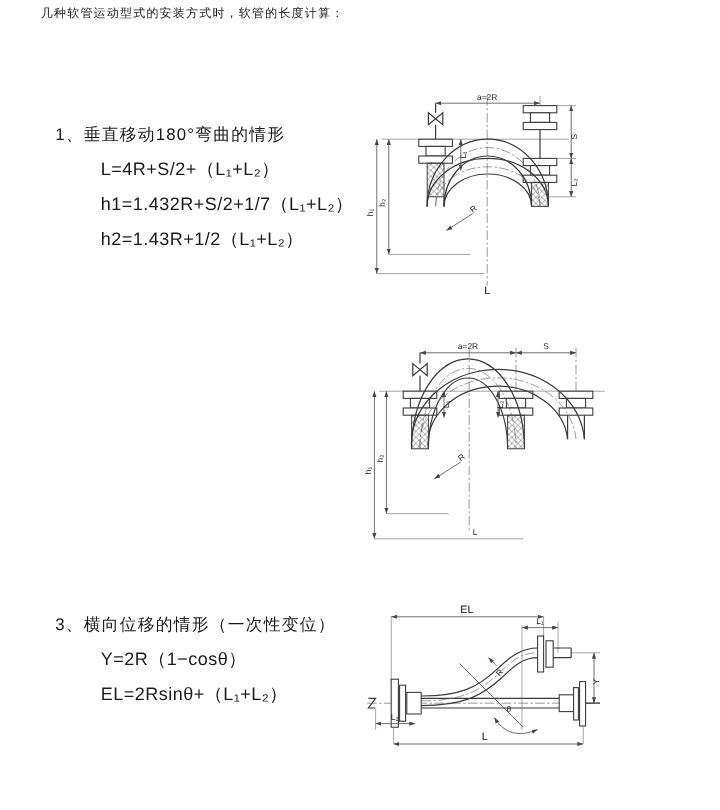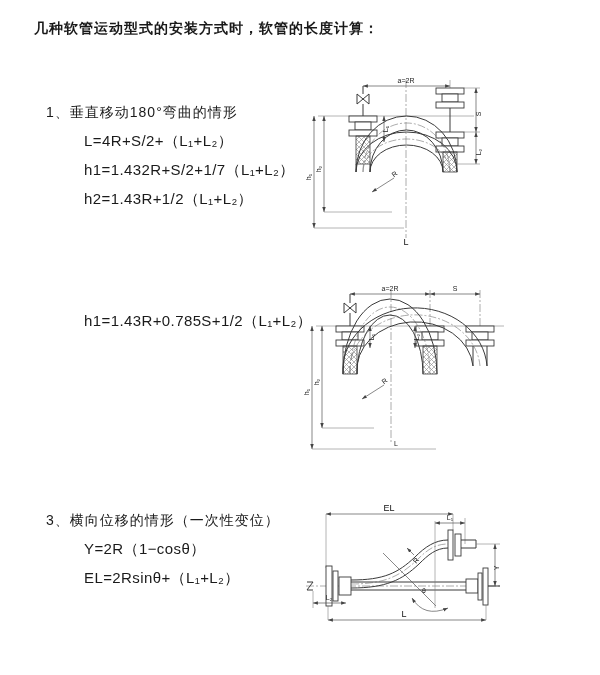--- a/index.html
+++ b/index.html
@@ -1,20 +1,20 @@
 <!DOCTYPE html>
 <html><head>
 <meta charset="utf-8">
 <style>
   html,body{margin:0;padding:0;}
   body{
     width:600px;height:675px;position:relative;background:#ffffff;
     font-family:"Liberation Sans","DejaVu Sans",sans-serif;color:#1a1a1a;overflow:hidden;
   }
-  .page-title{position:absolute;left:34px;top:20px;font-size:14px;font-weight:bold;letter-spacing:1px;}
+  .page-title{position:absolute;left:34px;top:4px;font-size:10px;font-weight:normal;letter-spacing:1px;}
   .section{position:absolute;}
   .sec-heading{font-size:14px;font-weight:normal;letter-spacing:1px;}
   .formula{font-size:15px;margin:10px 0 0 38px;letter-spacing:0.4px;white-space:nowrap;}
   .diagram{position:absolute;}
   
   .ol{stroke:#3a3a3a;stroke-width:1;fill:none;}           
   .fit{stroke:#3a3a3a;stroke-width:0.9;fill:#ffffff;}     
   .dl{stroke:#555;stroke-width:0.7;fill:none;}            
   .xl{stroke:#777;stroke-width:0.55;fill:none;}           
   .cl{stroke:#666;stroke-width:0.55;fill:none;stroke-dasharray:8 2 2 2;} 
@@ -27,21 +27,20 @@
 <div class="page-title">几种软管运动型式的安装方式时，软管的长度计算：</div>
 
 <div class="section" style="left:46px;top:104px;">
   <div class="sec-heading">1、垂直移动180°弯曲的情形</div>
   <div class="formula">L=4R+S/2+（L₁+L₂）</div>
   <div class="formula">h1=1.432R+S/2+1/7（L₁+L₂）</div>
   <div class="formula">h2=1.43R+1/2（L₁+L₂）</div>
 </div>
 
 <div class="section" style="left:46px;top:302px;">
-  <div class="formula">h1=1.43R+0.785S+1/2（L₁+L₂）</div>
 </div>
 
 <div class="section" style="left:46px;top:512px;">
   <div class="sec-heading">3、横向位移的情形（一次性变位）</div>
   <div class="formula">Y=2R（1−cosθ）</div>
   <div class="formula">EL=2Rsinθ+（L₁+L₂）</div>
 </div>
 
 <svg class="diagram" style="left:304px;top:72px;" width="280" height="185" viewBox="0 0 280 185">
   <defs>

